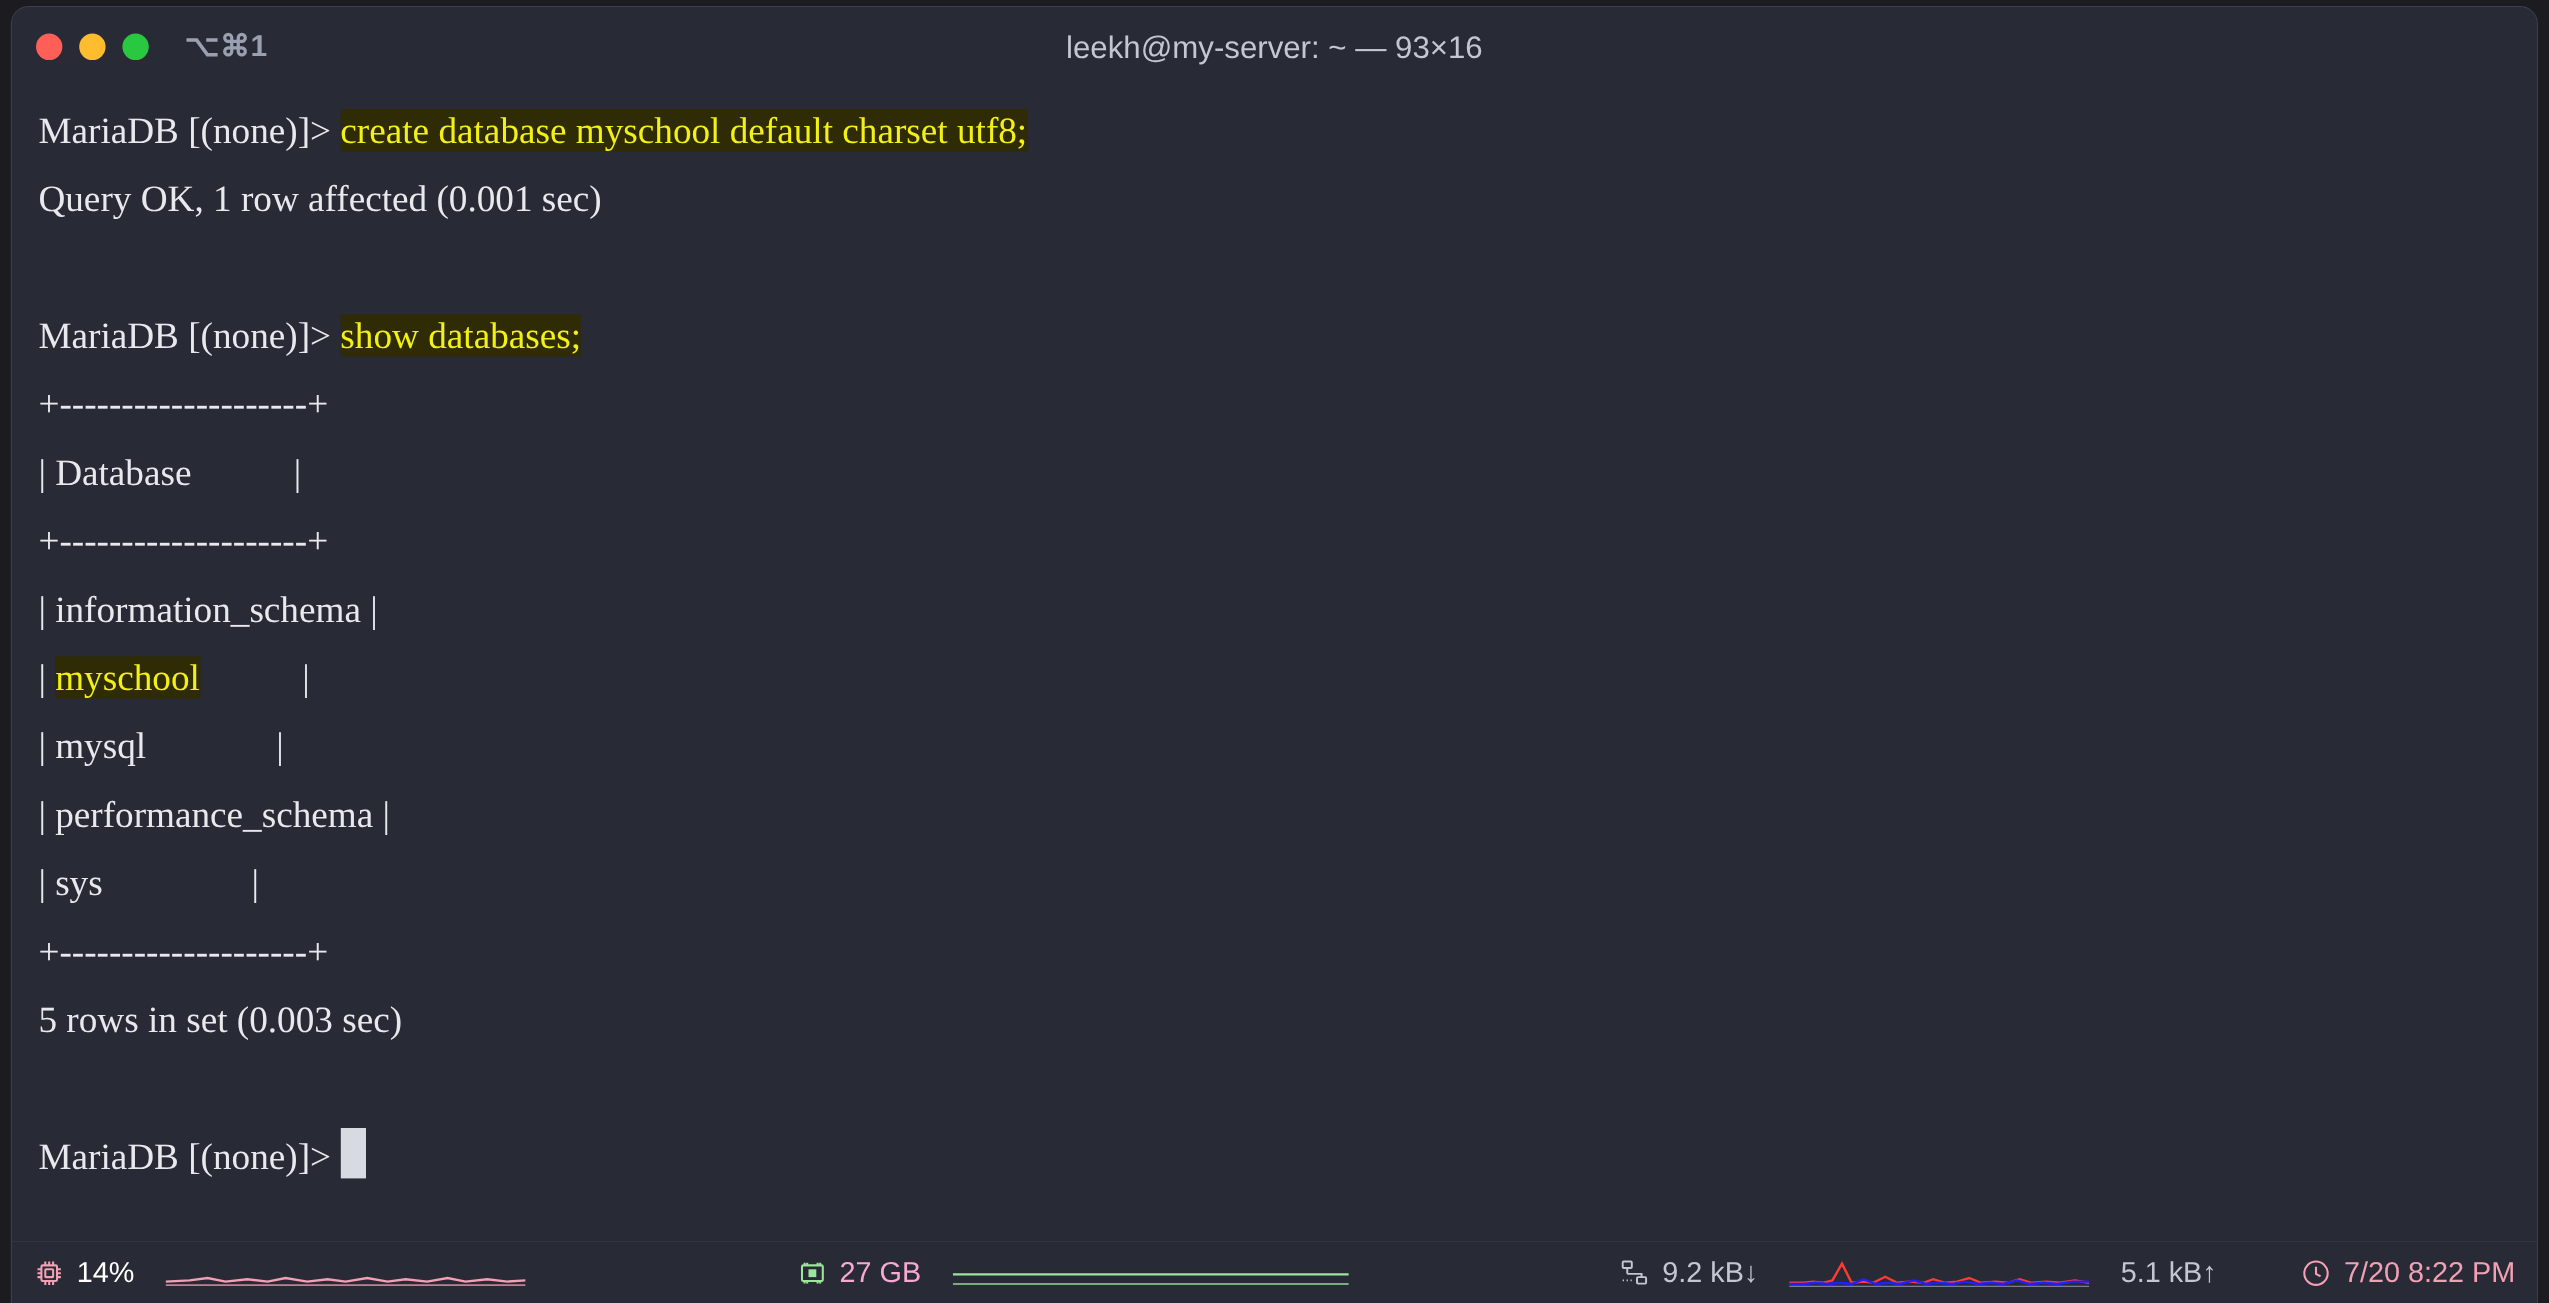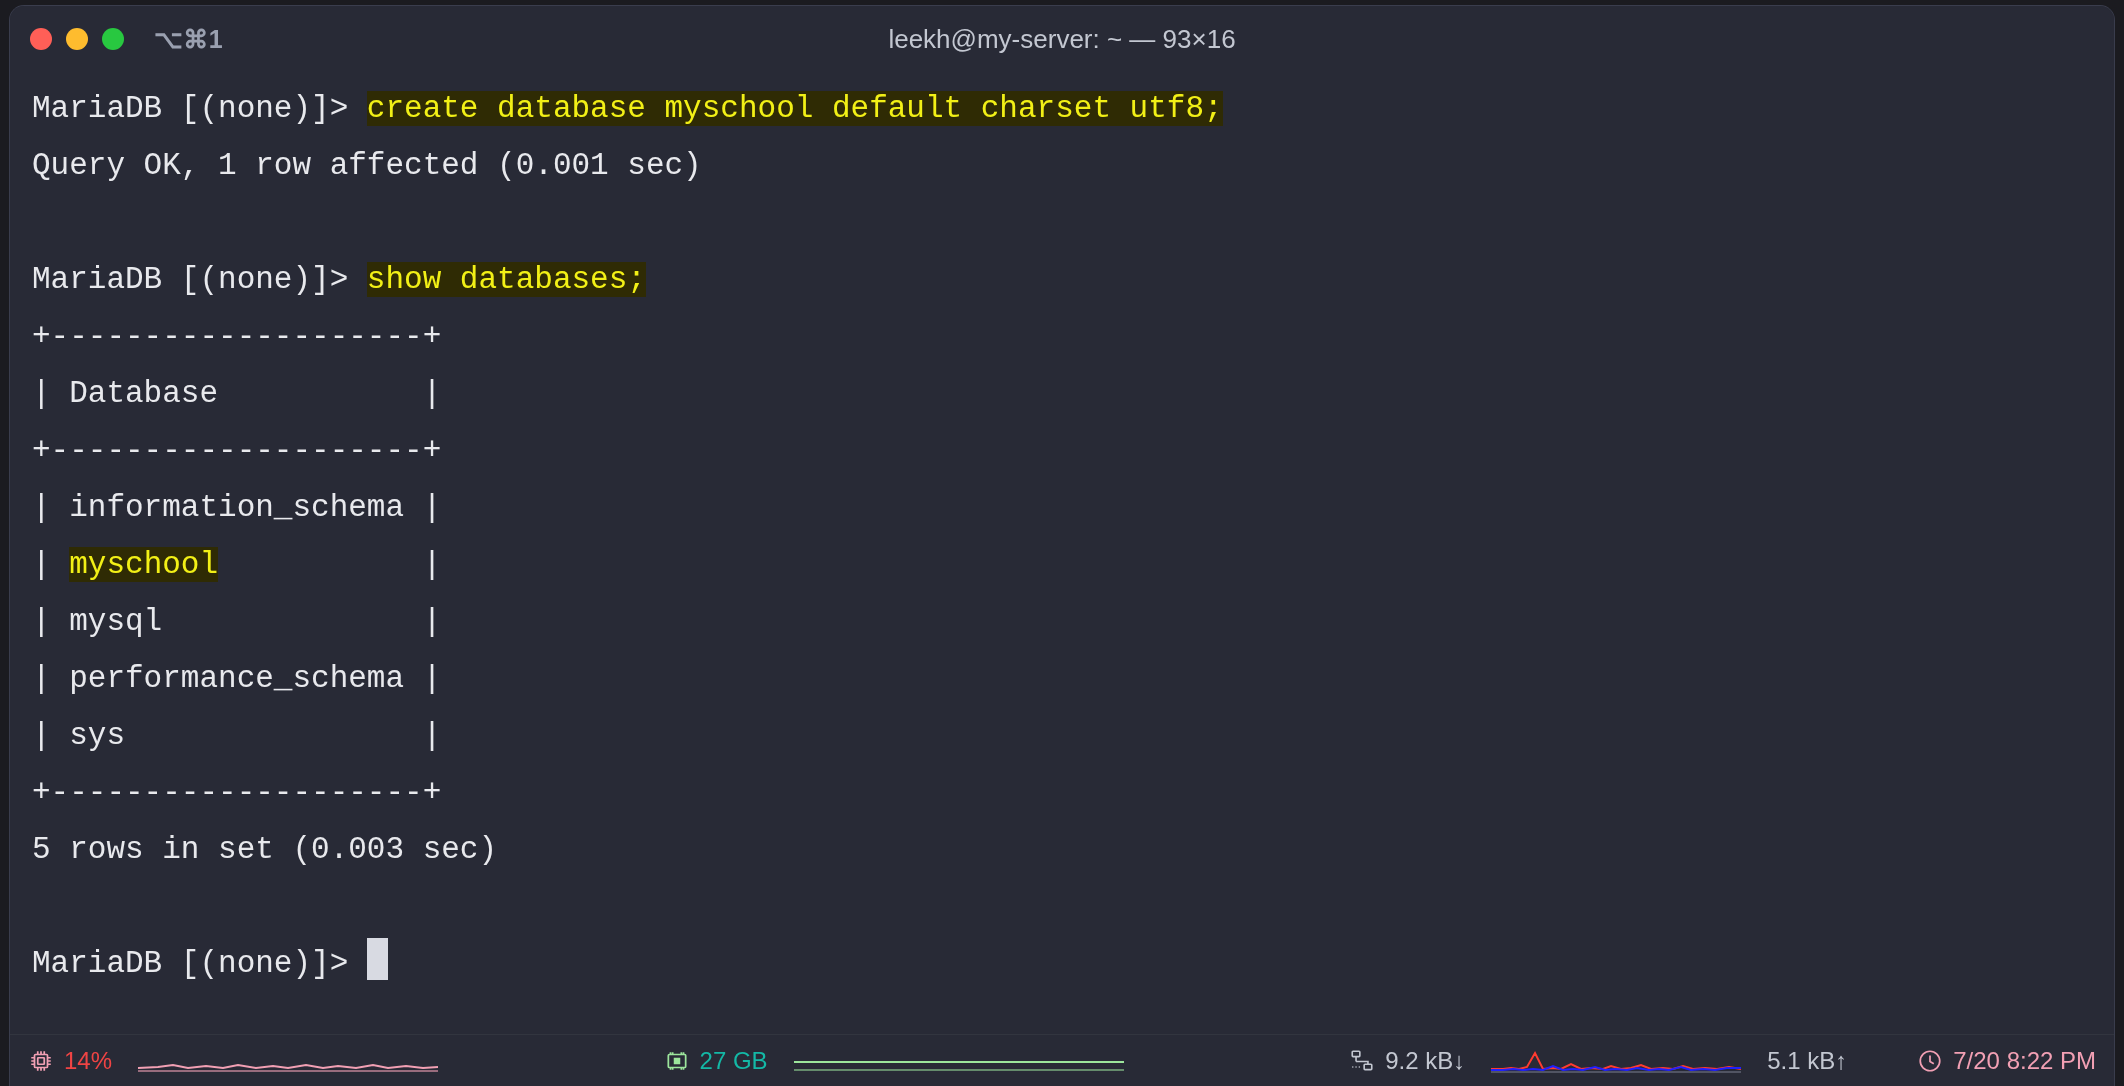--- a/index.html
+++ b/index.html
@@ -76,21 +76,21 @@
     font-size: 26px;
     pointer-events: none;
   }
 
   
   .term {
     flex: 1 1 auto;
     background: #282a36;
     padding: 8px 0 0 22px;
     overflow: hidden;
-    font-family: Liberation Mono, monospace;
+    font-family: Liberation Serif, serif;
     font-size: 31px;
     line-height: 57px;
     color: #e8e9ed;
     white-space: pre;
     letter-spacing: 0px;
   }
   .line {
     height: 57px;
     white-space: pre;
   }
@@ -124,22 +124,22 @@
   .stat {
     display: flex;
     align-items: center;
     gap: 10px;
   }
   .stat-label { white-space: nowrap; }
   .spark {
     height: 26px;
     display: block;
   }
-  .cpu   { color: #ef4444; }
-  .mem   { color: #14b8a6; }
+  .cpu   { color: #ffffff; }
+  .mem   { color: #f9a8d4; }
   .net   { color: #c3c7d1; text-align: right; }
   .clock { color: #f2a0b4; }
   .gap-s { width: 26px; flex: 0 0 26px; }
   .gap-m { width: 40px; flex: 0 0 40px; }
   .icon-svg { display: block; }
 </style>
 </head>
 <body>
 
 <div class="window">

